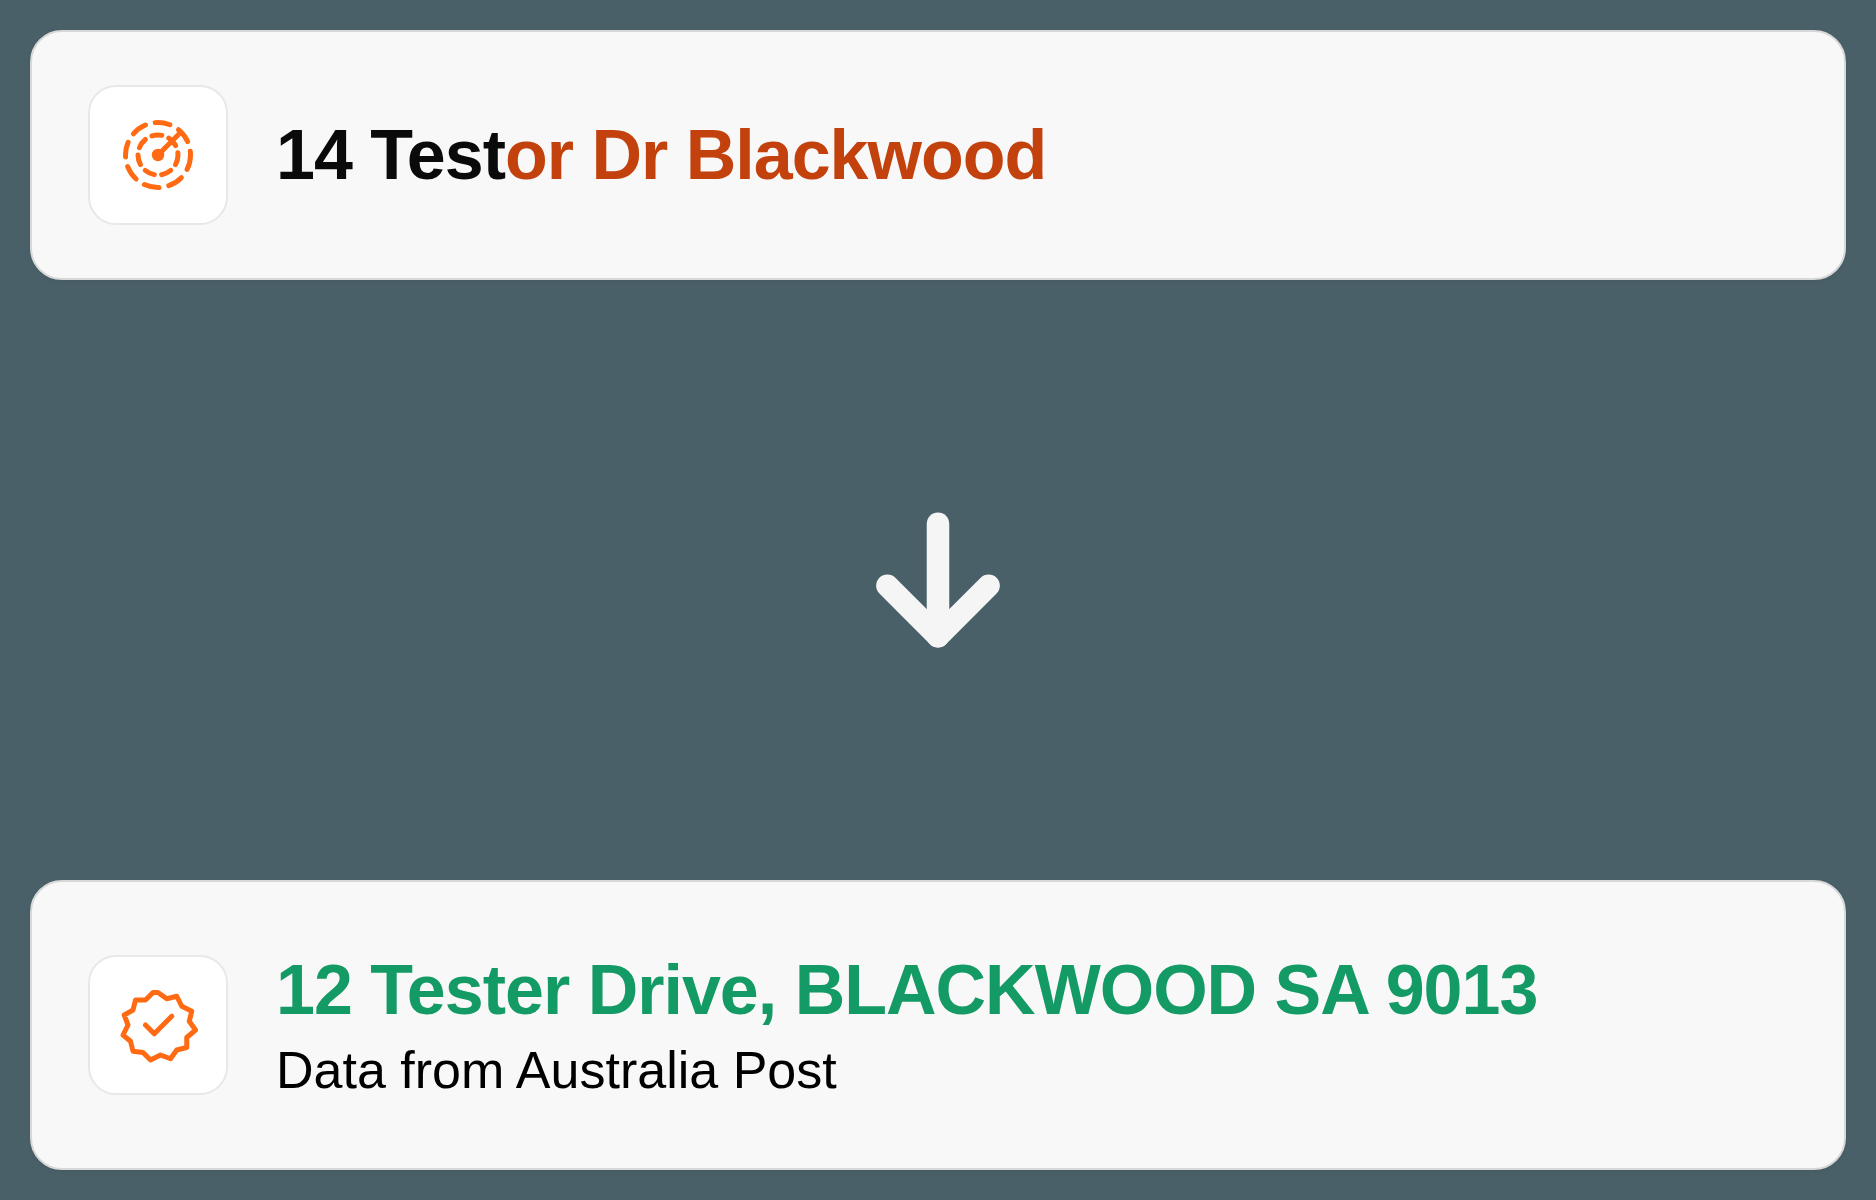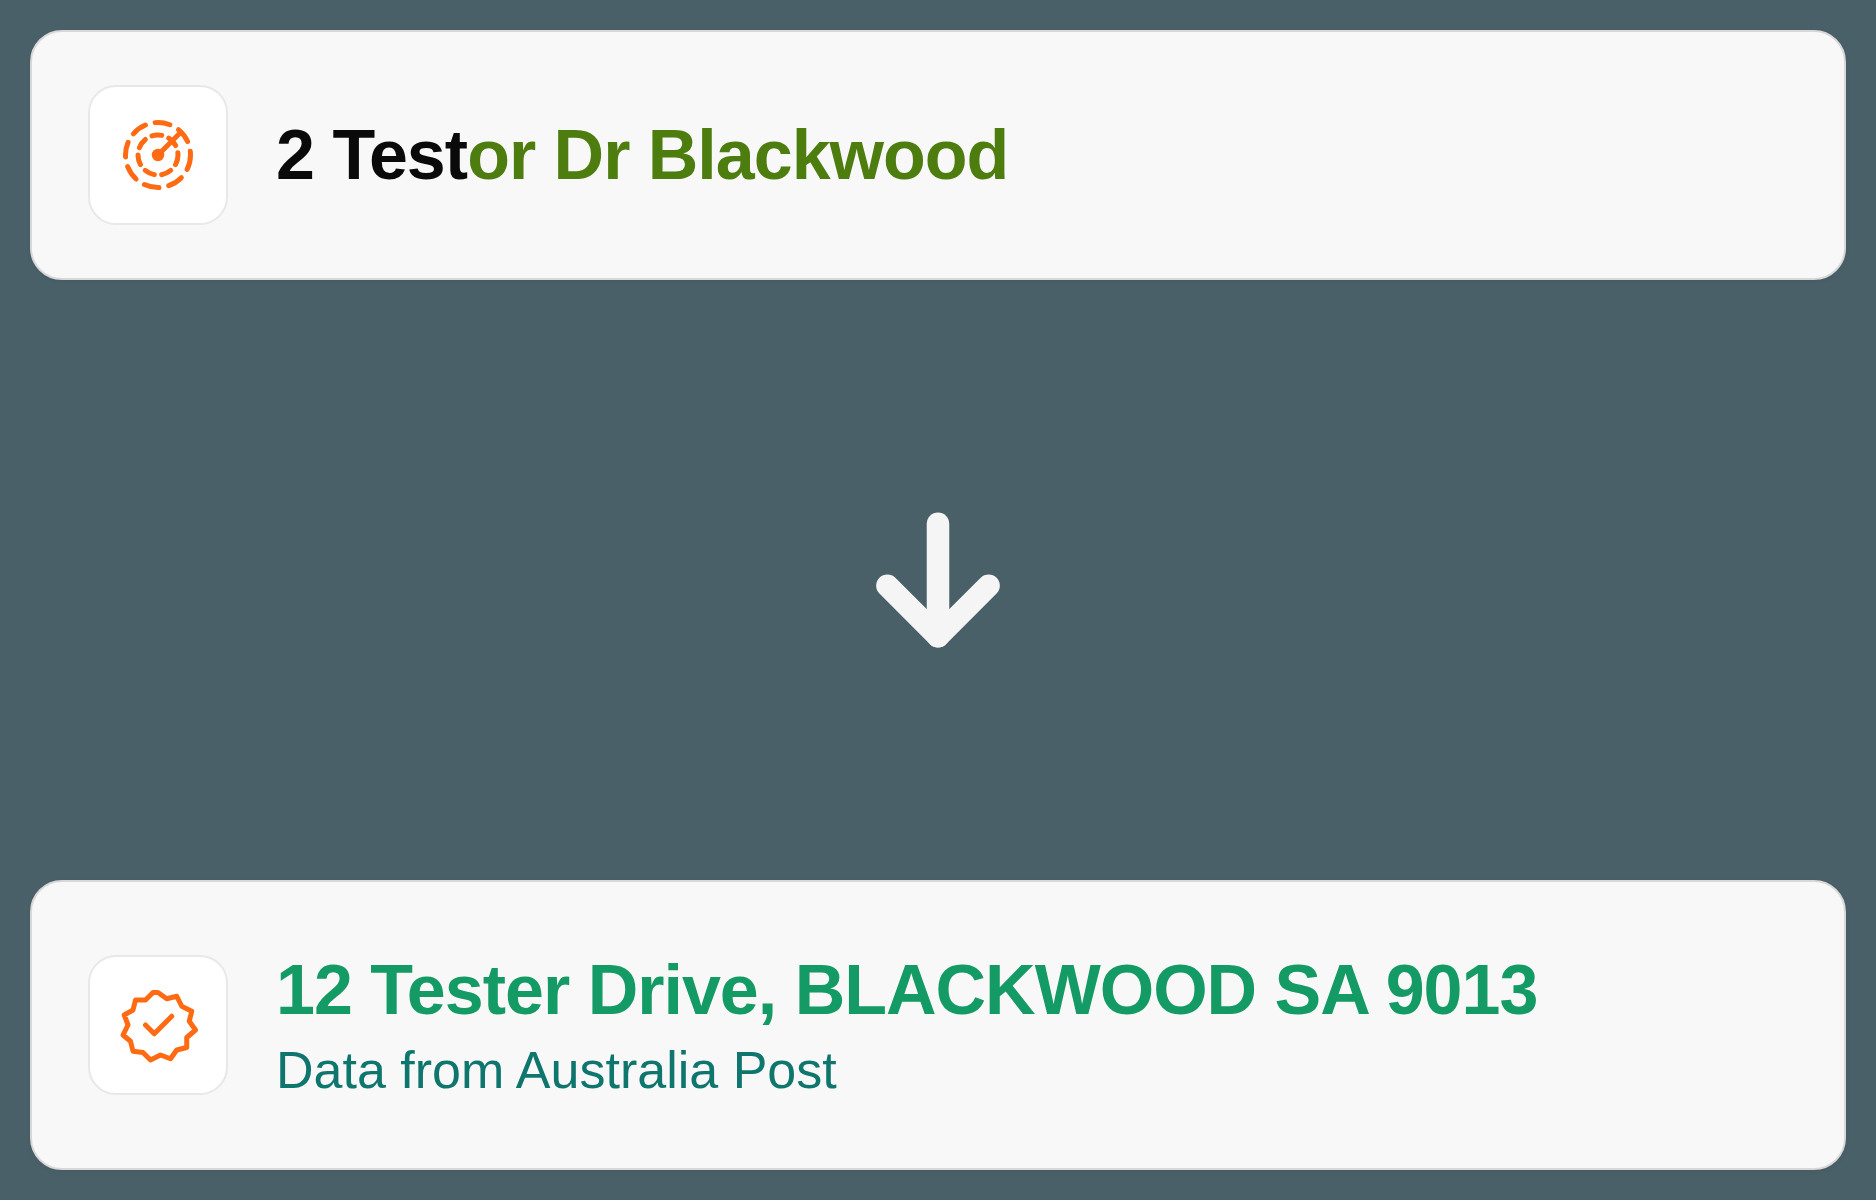--- a/index.html
+++ b/index.html
@@ -55,32 +55,32 @@
     }
     .address-line {
       font-size: 70px;
       font-weight: 700;
       letter-spacing: -1px;
     }
     .address-line .black {
       color: #0a0a0a;
     }
     .address-line .red {
-      color: #4d7c0f;
+      color: #c2410c;
     }
     .address-line-green {
       font-size: 70px;
       font-weight: 700;
       color: #149a64;
       letter-spacing: -1px;
     }
     .subtext {
       font-size: 52px;
       font-weight: 500;
-      color: #0f766e;
+      color: #000000;
     }
     .arrow-container {
       display: flex;
       align-items: center;
       justify-content: center;
     }
     .arrow-container svg {
       width: 180px;
       height: 180px;
     }
@@ -92,21 +92,21 @@
   <div class="icon-box">
     <svg viewBox="0 0 64 64" fill="none" stroke="#ff6a13" stroke-width="4" stroke-linecap="round">
       <circle cx="32" cy="32" r="26" stroke-dasharray="12 8"></circle>
       <circle cx="32" cy="32" r="16" stroke-dasharray="8 6"></circle>
       <circle cx="32" cy="32" r="5" fill="#ff6a13" stroke="none"></circle>
       <line x1="32" y1="32" x2="50" y2="14"></line>
     </svg>
   </div>
   <div class="text-content">
     <div class="address-line">
-      <span class="black">2 Test</span><span class="red">or Dr  Blackwood</span>
+      <span class="black">14 Test</span><span class="red">or Dr  Blackwood</span>
     </div>
   </div>
 </div>
 
 <div class="arrow-container">
   <svg viewBox="0 0 64 64" fill="none" stroke="#f5f5f5" stroke-width="8" stroke-linecap="round" stroke-linejoin="round">
     <line x1="32" y1="12" x2="32" y2="52"></line>
     <polyline points="14,34 32,52 50,34"></polyline>
   </svg>
 </div>

